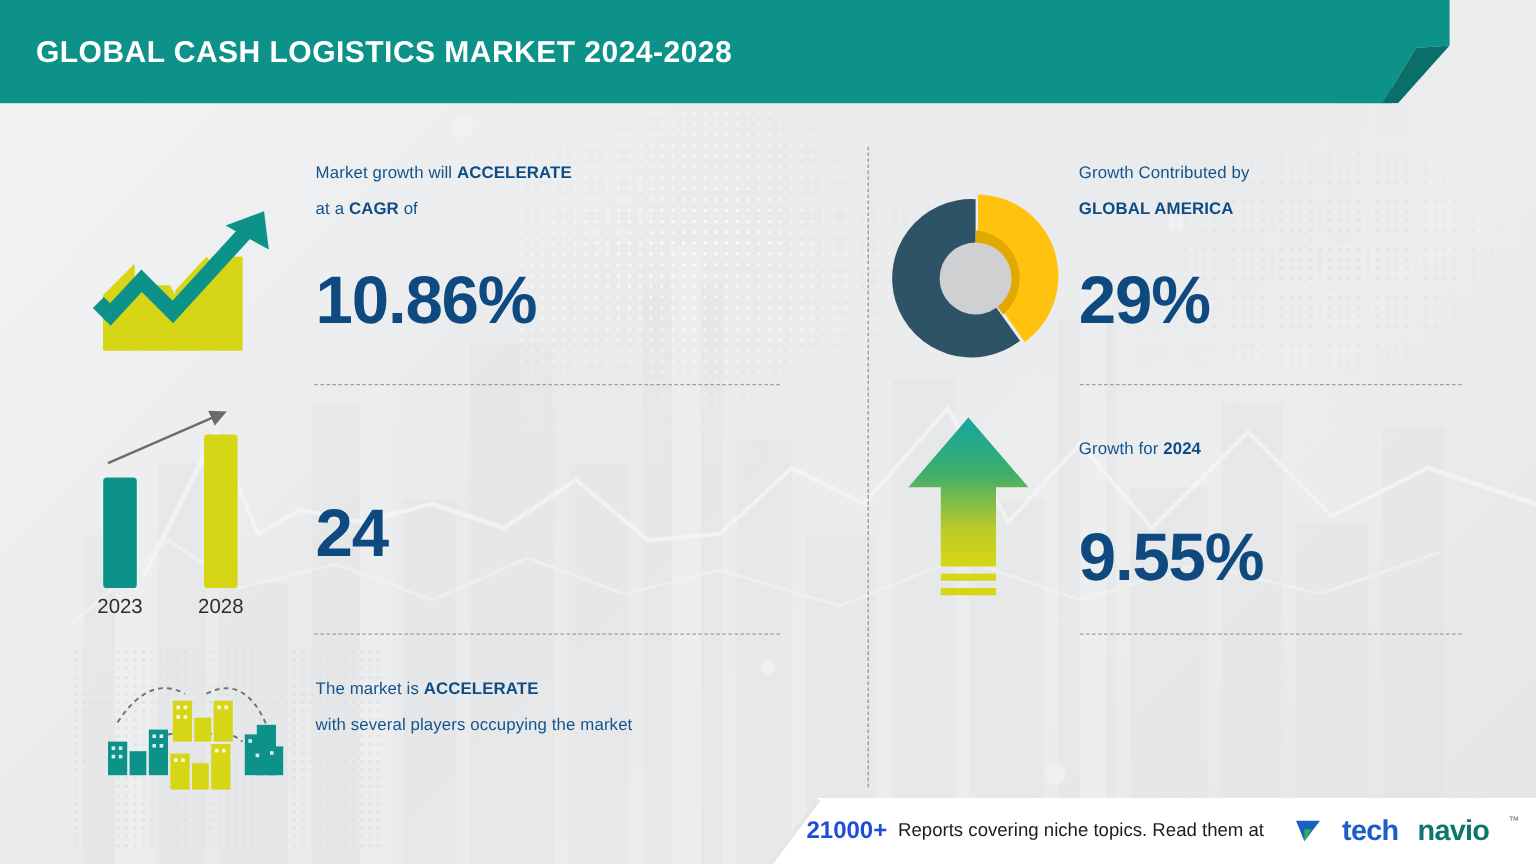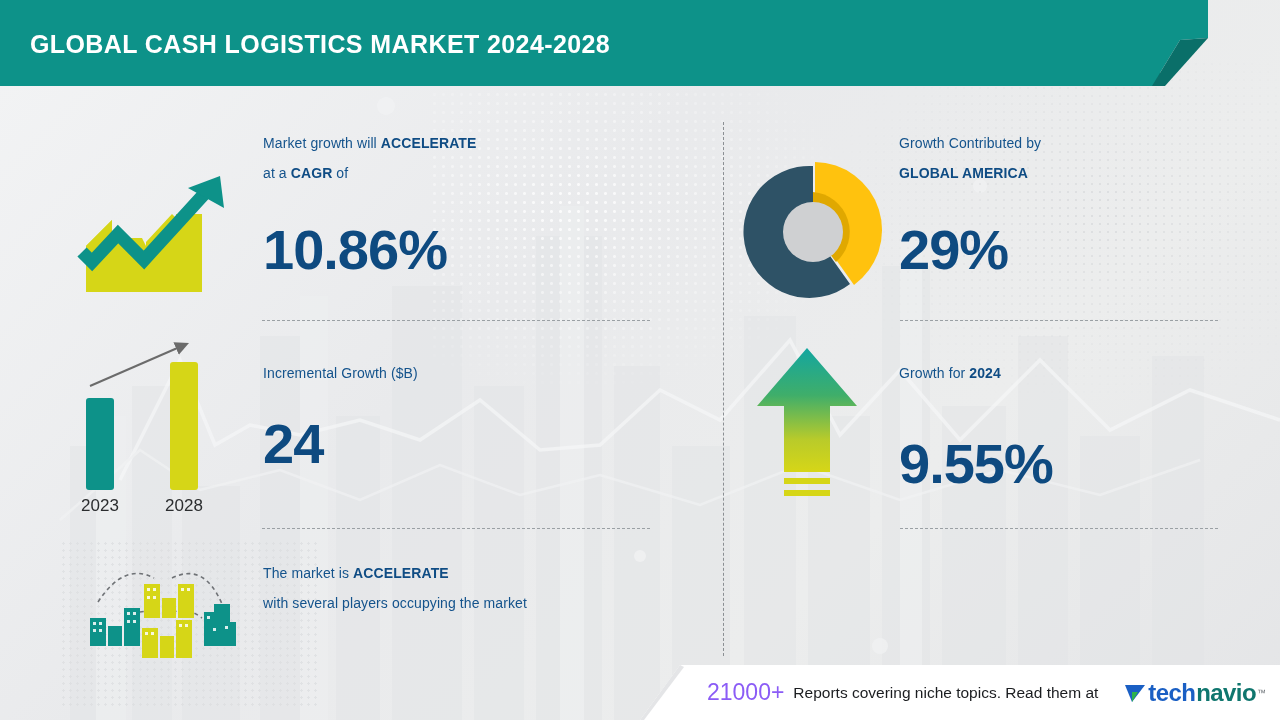--- a/index.html
+++ b/index.html
@@ -124,29 +124,29 @@
     position:absolute; right:0; bottom:0; width:640px; height:55px;
     z-index:3;
   }
   .footer-inner {
     position:absolute; right:0; bottom:0; width:640px; height:55px;
     display:flex; align-items:center; justify-content:flex-end;
     gap:9px; padding-right:14px;
     z-index:4;
   }
   .footer-count {
-    font-size:23px; font-weight:normal; color:#8b5cf6;
+    font-size:20px; font-weight:bold; color:#1d4ed8;
     font-family:"Liberation Sans", sans-serif;
   }
   .footer-text {
     font-size:15.5px; color:#1b1d20;
     font-family:"Liberation Sans", sans-serif;
     text-align:right;
   }
-  .logo-wrap { display:flex; align-items:center; gap:1px; margin-left:16px; }
+  .logo-wrap { display:flex; align-items:flex-start; gap:16px; margin-left:16px; }
   .logo-word {
     font-size:24px; font-weight:bold; letter-spacing:-.6px;
     font-family:"Liberation Sans", sans-serif;
   }
   .logo-tech { color:#1a5fc4; }
   .logo-navio { color:#0f766e; }
   .logo-tm { font-size:9px; color:#6d7378; vertical-align:super; }
 </style>
 </head>
 <body>
@@ -240,21 +240,20 @@
         <polygon points="0,0 7,3.4 0,6.8" fill="#6b6b6b"></polygon>
       </marker>
     </defs>
     <rect x="24" y="68" width="28" height="92" rx="3" fill="#0d9289"></rect>
     <rect x="108" y="32" width="28" height="128" rx="3" fill="#d6d617"></rect>
     <line x1="28" y1="56" x2="120" y2="16" stroke="#6b6b6b" stroke-width="2" marker-end="url(#arwHead)"></line>
     <text x="38" y="181" font-family="Liberation Sans, sans-serif" font-size="17" fill="#2b2d2f" text-anchor="middle">2023</text>
     <text x="122" y="181" font-family="Liberation Sans, sans-serif" font-size="17" fill="#2b2d2f" text-anchor="middle">2028</text>
   </svg>
 
-  <div class="stat-label lbl-incr">Incremental Growth ($B)</div>
   <div class="stat-big big-xl val-incr">24</div>
 
   <svg class="icon ic-city" viewBox="0 0 196 108">
     <g stroke="#6f7276" stroke-width="1.6" stroke-dasharray="4,3.5" fill="none">
       <path d="M36,46 Q62,6 92,22"></path>
       <path d="M110,22 Q142,6 160,48"></path>
       <path d="M64,62 Q84,50 96,60"></path>
       <path d="M104,60 Q122,48 140,62"></path>
     </g>
     <g fill="#0d9289">

